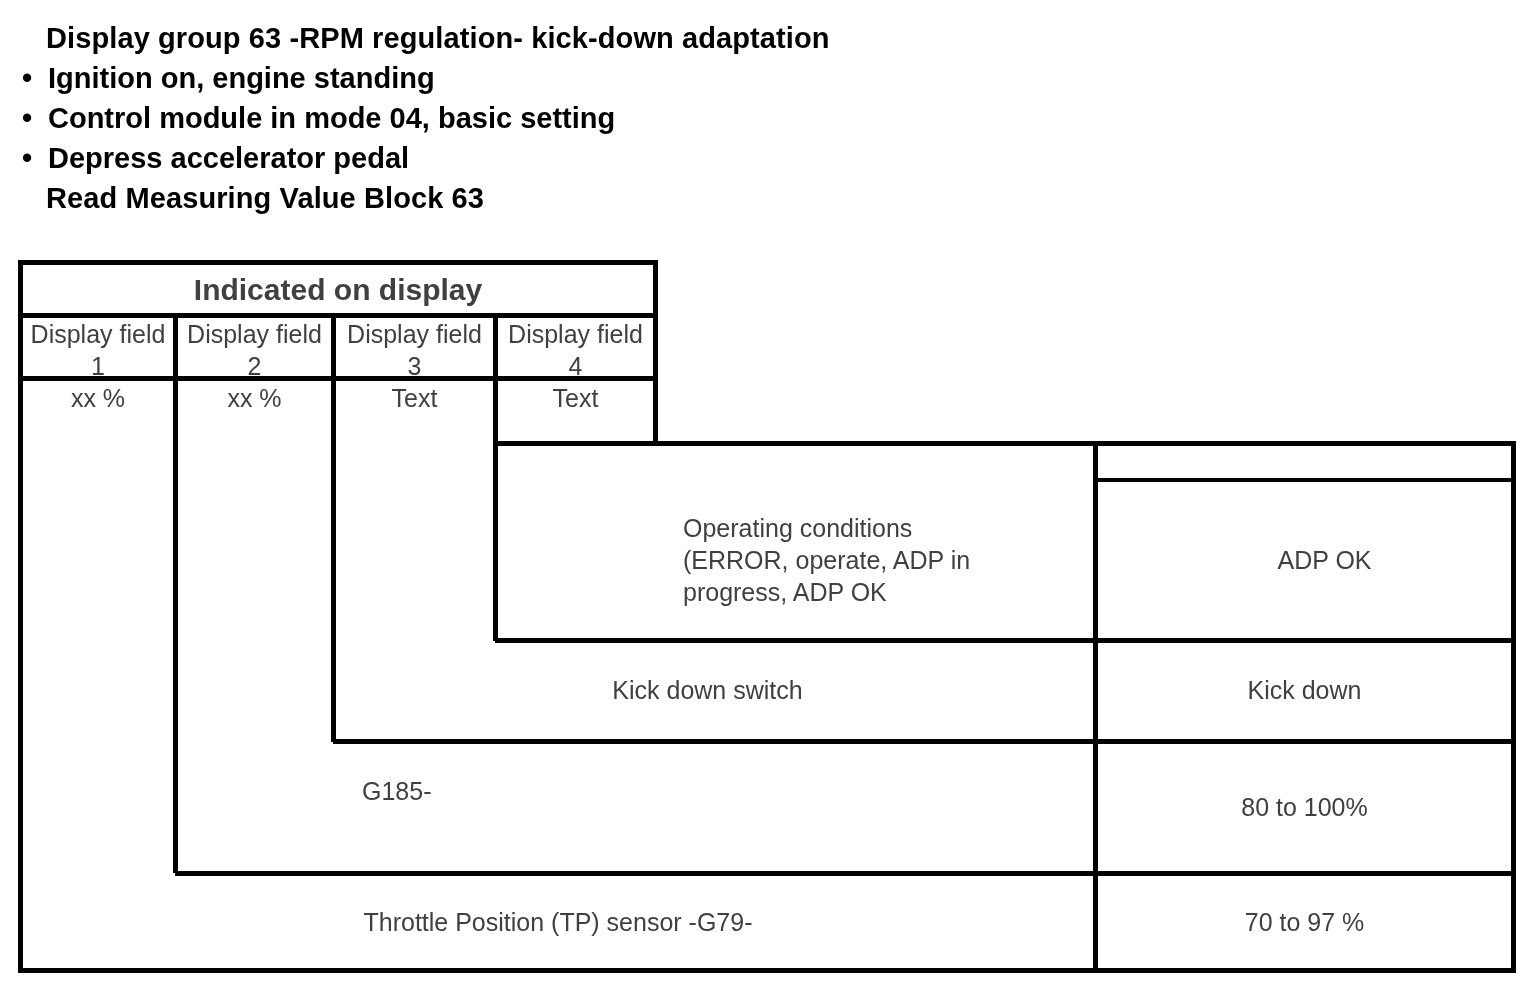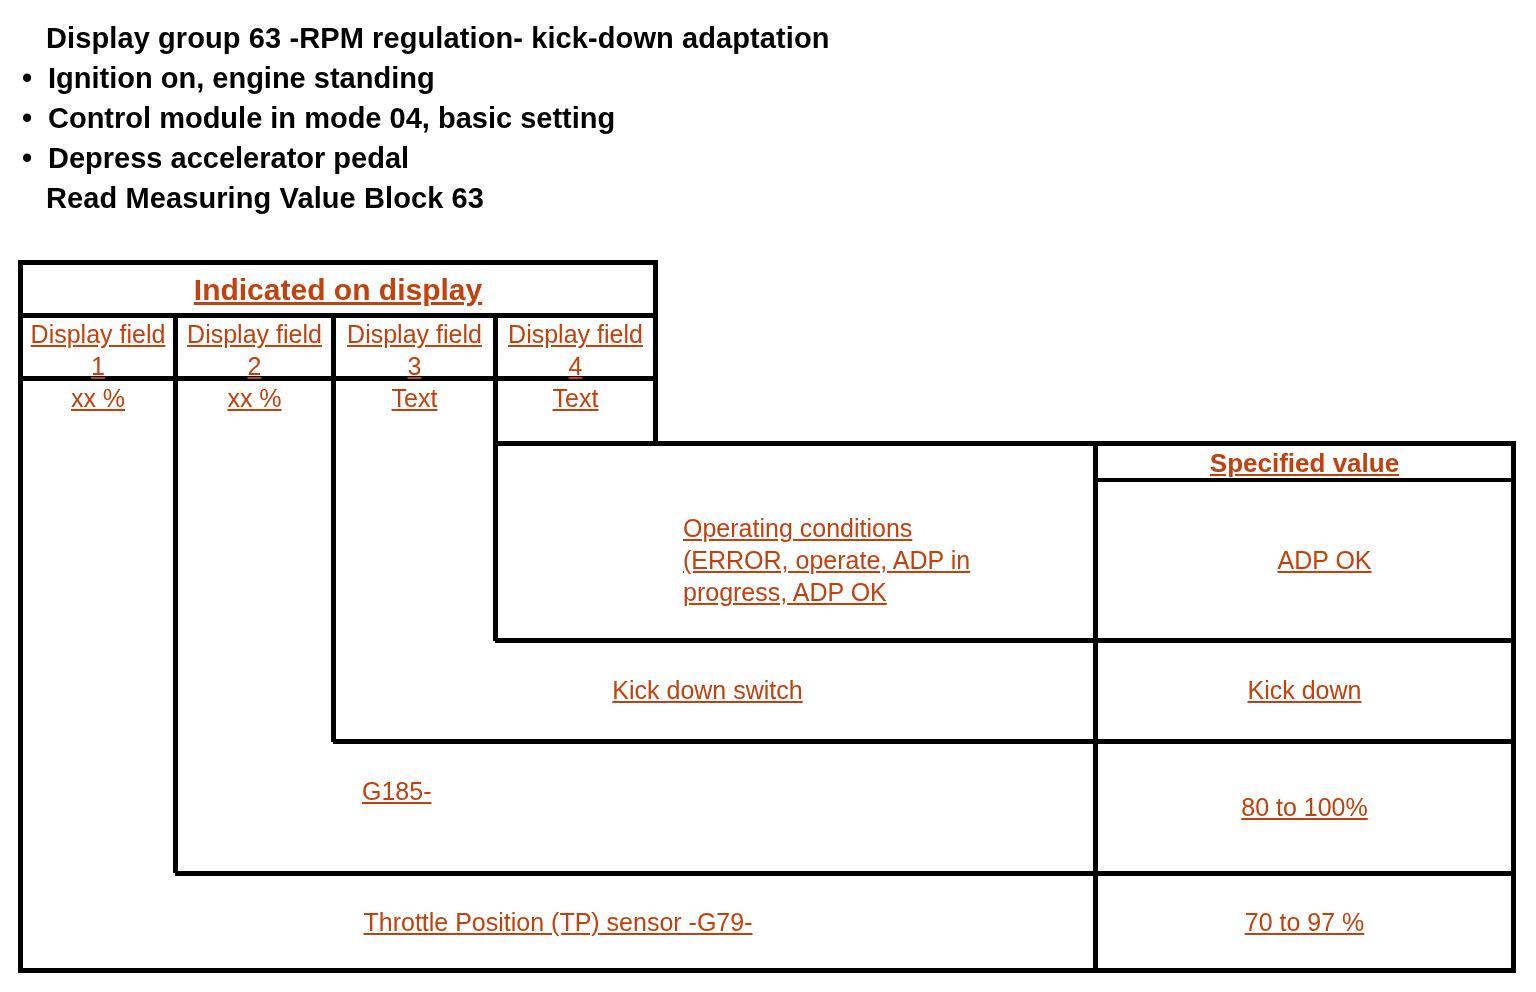--- a/index.html
+++ b/index.html
@@ -56,22 +56,21 @@
     height: 992px;
   }
   .ln {
     position: absolute;
     background: #000000;
   }
   .cell-text {
     position: absolute;
     font-size: 25px;
     line-height: 32px;
-    color: #c2410c;
-    text-decoration: underline;
+    color: #404040;
   }
   .c-center {
     text-align: center;
   }
   .bold { font-weight: bold; }
   .t-big { font-size: 30px; }
   .nowrap { white-space: nowrap; }
   .block-left { text-align: left; }
 </style>
 </head>
@@ -125,21 +124,20 @@
   <div class="ln" style="left:493px; top:313px; width:5px; height:328px;"></div>
 
   <div class="ln" style="left:653px; top:260px; width:5px; height:184px;"></div>
 
   <div class="ln" style="left:1093px; top:441px; width:5px; height:532px;"></div>
 
   <div class="ln" style="left:1511px; top:441px; width:5px; height:532px;"></div>
 
   <div class="cell-text c-center bold t-big nowrap" style="left:23px; top:274px; width:630px;">Indicated on display</div>
 
-  <div class="cell-text c-center bold nowrap" style="left:1098px; top:447px; width:413px; font-size:26px;">Specified value</div>
 
   <div class="cell-text c-center" style="left:23px; top:318px; width:150px;">
     <span>Display field</span><br>
     <span>1</span>
   </div>
   <div class="cell-text c-center" style="left:178px; top:318px; width:153px;">
     <span>Display field</span><br>
     <span>2</span>
   </div>
   <div class="cell-text c-center" style="left:336px; top:318px; width:157px;">

